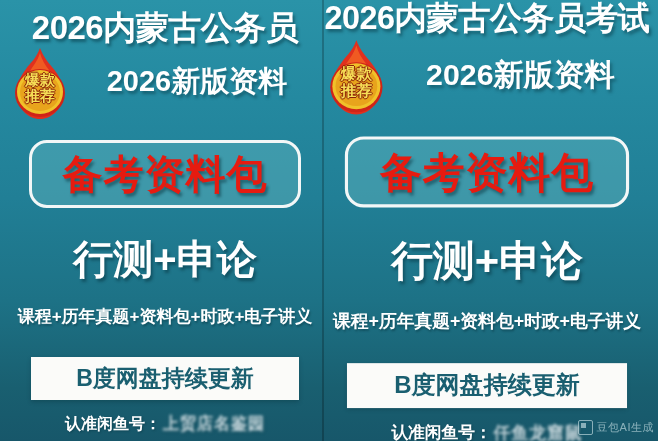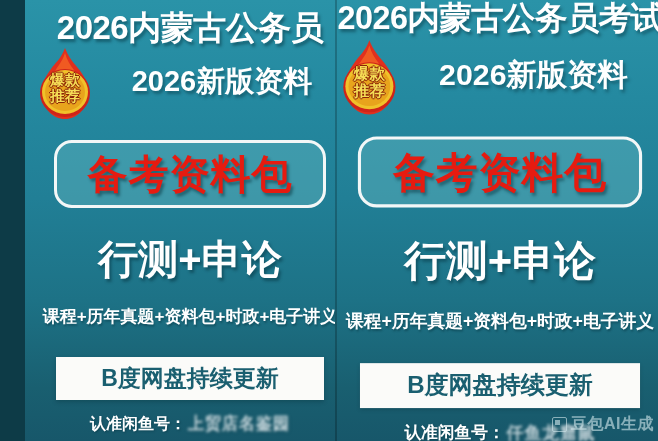--- a/index.html
+++ b/index.html
@@ -28,21 +28,21 @@
     height: 441px;
     overflow: hidden;
     background: linear-gradient(180deg,
                 #2a93a8 0%,
                 #2489a0 22%,
                 #217f96 45%,
                 #1d7286 68%,
                 #195f70 88%,
                 #17576a 100%);
   }
-  .panel-left  { width: 330px; margin-left: 25px; }
+  .panel-left  { width: 330px; }
   .panel-right { width: 344px; }
 
   .panel-right::before {
     content: "";
     position: absolute;
     left: 0; top: 0; bottom: 0;
     width: 2px;
     background: rgba(0,0,0,0.22);
     z-index: 30;
   }
@@ -227,22 +227,22 @@
   }
   .watermark .wm-logo::after {
     content: "";
     position: absolute;
     left: 2px; top: 2px;
     width: 5px; height: 5px;
     background: #cfe6ea;
   }
   .watermark .wm-label {
     color: #cfe6ea;
-    font-size: 16px;
-    font-weight: bold;
+    font-size: 11px;
+    font-weight: normal;
     white-space: nowrap;
     letter-spacing: 0.5px;
   }
 </style>
 </head>
 <body>
 
 <div class="stage">
 
   <div class="panel panel-left">

